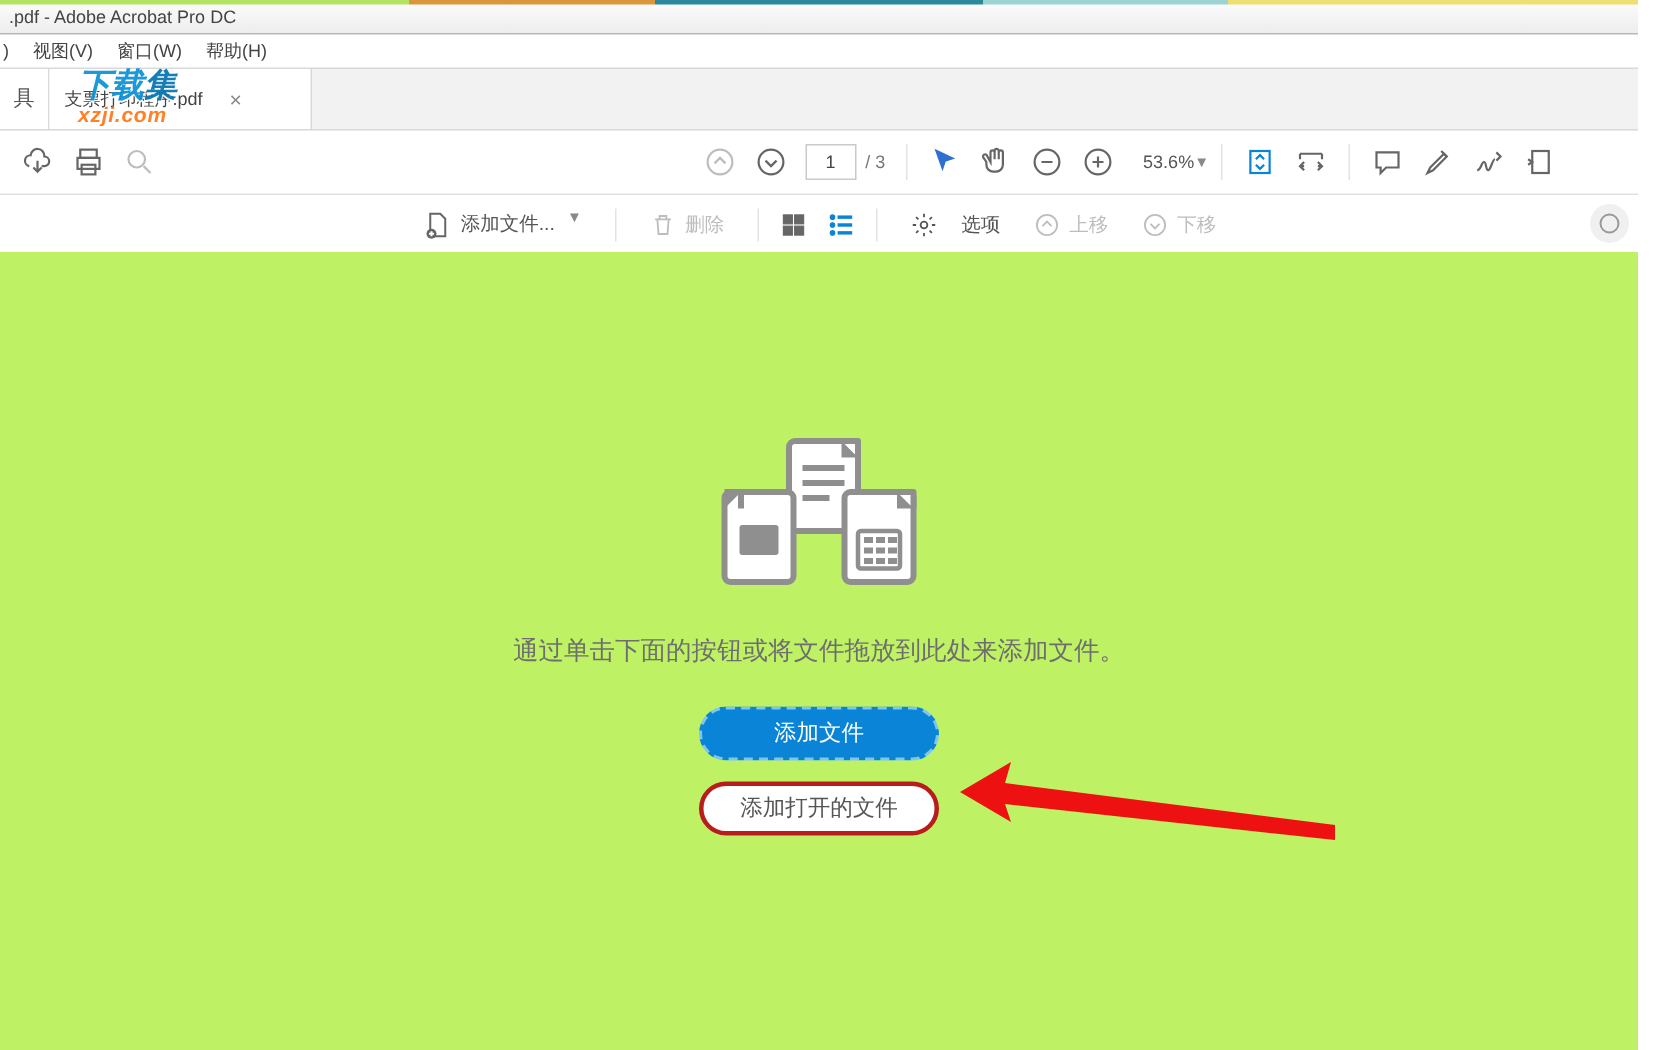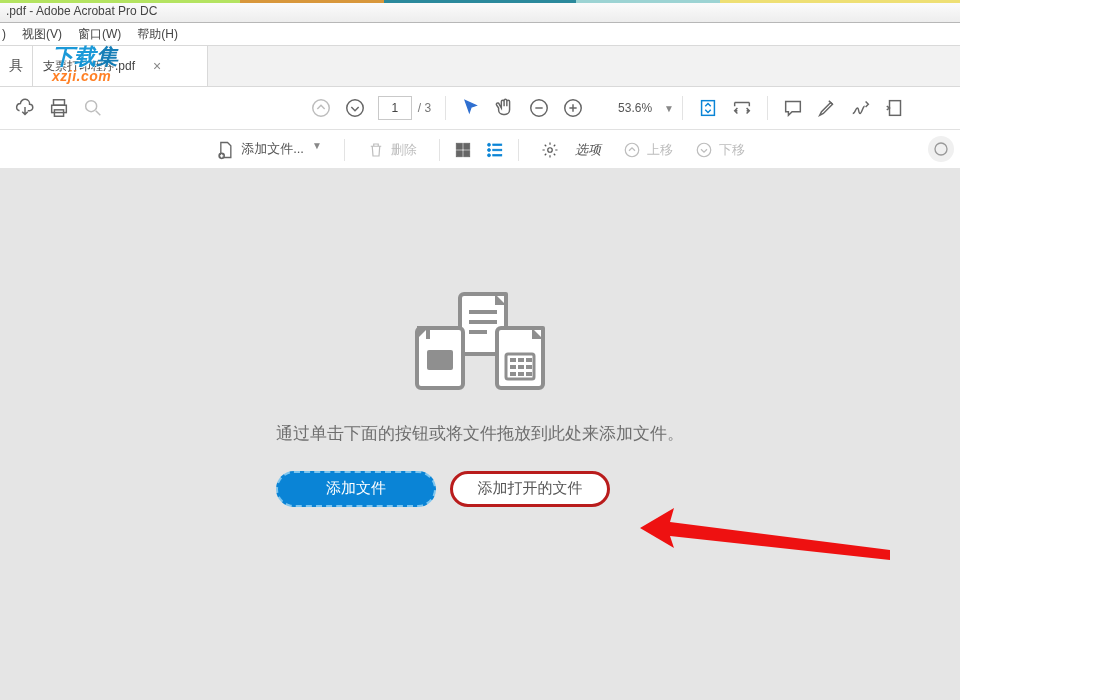--- a/index.html
+++ b/index.html
@@ -1,16 +1,16 @@
 <!DOCTYPE html>
 <html><head>
 <meta charset="utf-8">
 <style>
   html,body{margin:0;padding:0;font-family:"Microsoft YaHei","Segoe UI",Arial,sans-serif;font-size:13px;color:#333;background:#fff;}
-  .app{width:960px;height:700px;overflow:hidden;position:relative;background:#fff;}
+  .app{width:1092px;height:700px;overflow:hidden;position:relative;background:#fff;}
   
   .titlebar{height:22px;background:linear-gradient(#fdfdfd,#ededed);border-bottom:1px solid #b7b7b7;display:flex;align-items:center;padding-left:6px;font-size:12px;color:#444;position:relative;}
   .titlebar .stripe{position:absolute;top:0;left:0;right:0;height:3px;background:linear-gradient(90deg,#b4e361 0 25%,#d8973b 25% 40%,#2b899c 40% 60%,#9cd3d3 60% 75%,#eedf74 75% 100%);}
   .titlebar .t{position:relative;z-index:1;}
   
   .menubar{height:22px;border-bottom:1px solid #d9d9d9;display:flex;align-items:center;padding-left:0;font-size:12px;color:#444;}
   .menubar span{padding:0 8px;cursor:default;}
   .menubar span:first-child{padding-left:2px;}
   
   .tabbar{height:40px;background:#f2f2f2;border-bottom:1px solid #d9d9d9;display:flex;align-items:stretch;}
@@ -26,45 +26,45 @@
   
   .toolbar{height:42px;border-bottom:1px solid #e1e1e1;display:flex;align-items:center;padding:0 8px;color:#555;}
   .tool{width:34px;height:34px;display:flex;align-items:center;justify-content:center;border-radius:3px;}
   .tool svg{stroke:#666;fill:none;stroke-width:1.6;}
   .tool.grey svg{stroke:#bdbdbd;}
   .sep{width:1px;height:24px;background:#e3e3e3;margin:0 8px;}
   .spacer{flex:1;}
   .pager{display:flex;align-items:center;gap:6px;margin:0 6px;}
   .pgin{width:28px;height:20px;border:1px solid #c9c9c9;text-align:center;font-size:12px;color:#444;}
   .pgof{font-size:12px;color:#777;}
-  .zoom{display:flex;align-items:center;gap:12px;font-size:12px;color:#555;margin-left:20px;}
+  .zoom{display:flex;align-items:center;gap:0;font-size:12px;color:#555;margin-left:5px;}
   .zoom .zv{border:0;background:transparent;width:42px;text-align:right;}
   .zoom .dd{color:#888;font-size:10px;}
   
   .toolbar2{height:40px;border-bottom:1px solid #e1e1e1;display:flex;align-items:center;justify-content:center;gap:2px;color:#555;font-size:13px;}
   .tb2{display:flex;align-items:flex-start;gap:6px;padding:4px 10px;border-radius:3px;}
   .tb2 svg{stroke:#666;fill:none;stroke-width:1.6;}
   .tb2.grey{color:#bdbdbd;}
   .tb2.grey svg{stroke:#bdbdbd;}
   .vsep{width:1px;height:22px;background:#e3e3e3;margin:0 10px;}
   .tb2 .carrot{font-size:10px;color:#888;margin-left:2px;}
   .view-toggle{display:flex;gap:10px;align-items:center;}
   .vt{width:22px;height:22px;display:flex;align-items:center;justify-content:center;border-radius:3px;}
   .vt.active svg{stroke:#0a84d6;fill:#0a84d6;}
   .vt svg{stroke:#666;fill:#666;}
-  .gearbtn{display:flex;align-items:center;gap:16px;font-style:italic;}
+  .gearbtn{display:flex;align-items:center;gap:16px;}
   .gearbtn svg{stroke:#555;fill:#555;}
   .rt-close{position:absolute;right:6px;top:136px;}
   .rt-close .circ{width:26px;height:26px;border-radius:50%;background:#f0f0f0;display:flex;align-items:center;justify-content:center;}
   
-  .canvas{position:absolute;left:0;right:0;top:168px;bottom:0;background:#e5e5e5;display:flex;align-items:flex-start;justify-content:center;}
+  .canvas{position:absolute;left:0;right:0;top:168px;bottom:0;background:#bef264;display:flex;align-items:flex-start;justify-content:center;}
   .empty{margin-top:120px;text-align:center;}
   .empty .illus{display:flex;justify-content:center;margin-bottom:22px;}
   .empty .txt{font-size:17px;color:#6e6e6e;line-height:1.7;}
-  .btns{margin-top:22px;display:flex;flex-direction:row;align-items:center;gap:14px;}
+  .btns{margin-top:22px;display:flex;flex-direction:column;align-items:center;gap:14px;}
   .btn{width:160px;height:36px;border-radius:20px;display:flex;align-items:center;justify-content:center;font-size:15px;cursor:pointer;box-sizing:border-box;}
   .btn.primary{background:#0a84d6;color:#fff;border:2px dashed #7fc6ef;}
   .btn.secondary{background:#fff;color:#555;border:3px solid #b91c1c;}
   
   .arrow{position:absolute;left:640px;top:502px;z-index:20;pointer-events:none;}
 </style>
 </head>
 <body>
 
 <div class="app">

